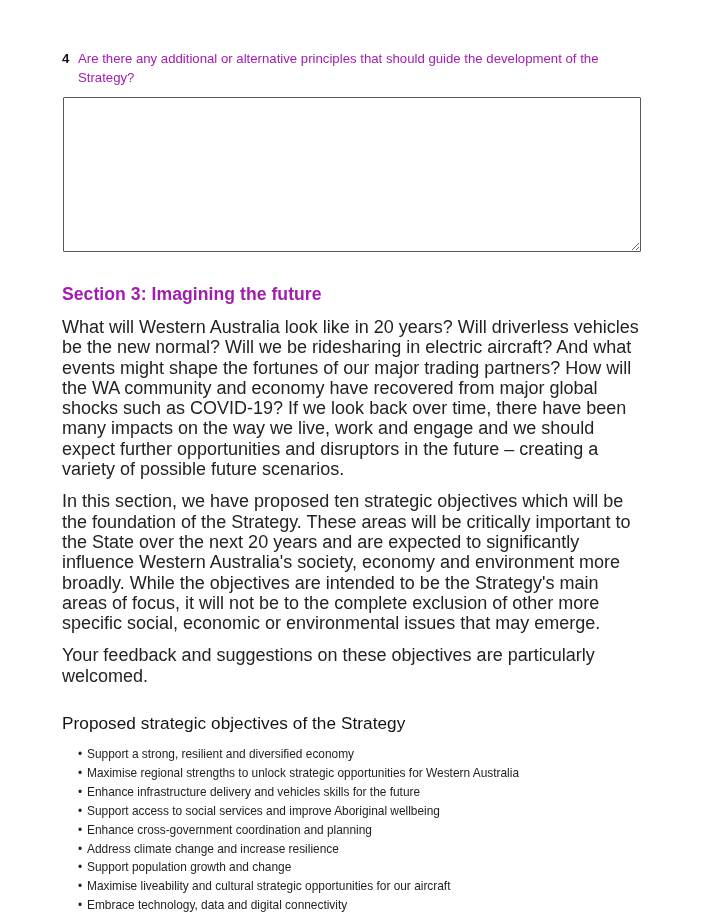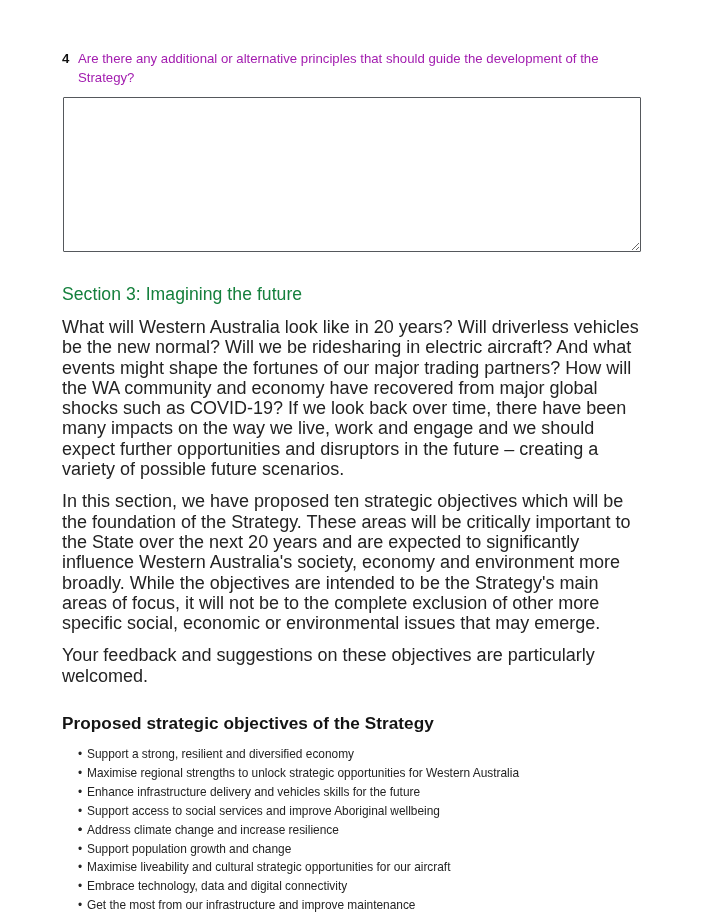--- a/index.html
+++ b/index.html
@@ -63,29 +63,29 @@
     height: 155px;
     margin: 0 0 0 1px;
     border: 1.4px solid #55585c;
     background: #ffffff;
     border-radius: 1px;
   }
 
   
   .section-heading {
     font-size: 17.6px;
-    font-weight: normal;
+    font-weight: bold;
     line-height: 24px;
-    color: #15803d;
+    color: #a21caf;
     margin: 26px 0 11px 0;
     letter-spacing: 0.05px;
   }
   .sub-heading {
     font-size: 17.2px;
-    font-weight: bold;
+    font-weight: normal;
     line-height: 24px;
     color: #141414;
     margin: 25px 0 10px 0;
     letter-spacing: 0.05px;
   }
 
   
   .body-paragraph {
     font-size: 18px;
     font-weight: normal;
@@ -158,20 +158,21 @@
       <li>
         <span class="bullet-marker">•</span>
         <span>Enhance infrastructure delivery and vehicles skills for the future</span>
       </li>
       <li>
         <span class="bullet-marker">•</span>
         <span>Support access to social services and improve Aboriginal wellbeing</span>
       </li>
       <li>
         <span class="bullet-marker">•</span>
+        <span>Enhance cross-government coordination and planning</span>
       </li>
       <li>
         <span class="bullet-marker">•</span>
         <span>Address climate change and increase resilience</span>
       </li>
       <li>
         <span class="bullet-marker">•</span>
         <span>Support population growth and change</span>
       </li>
       <li>

